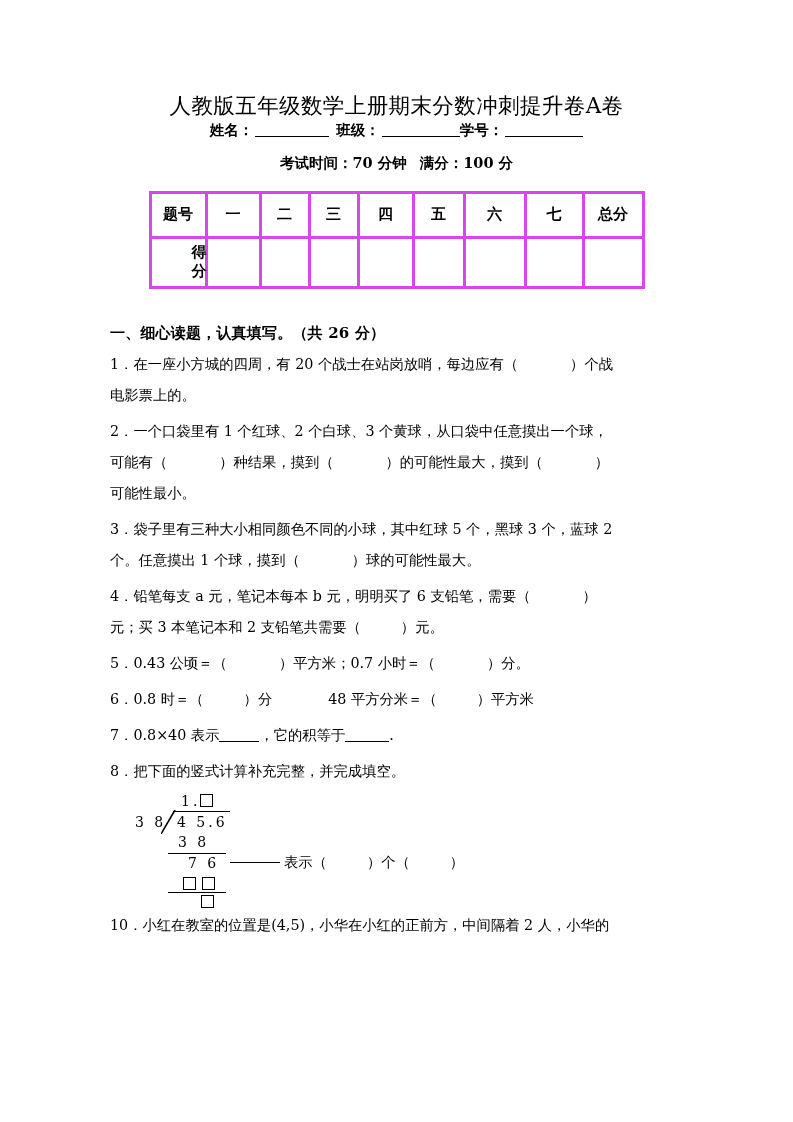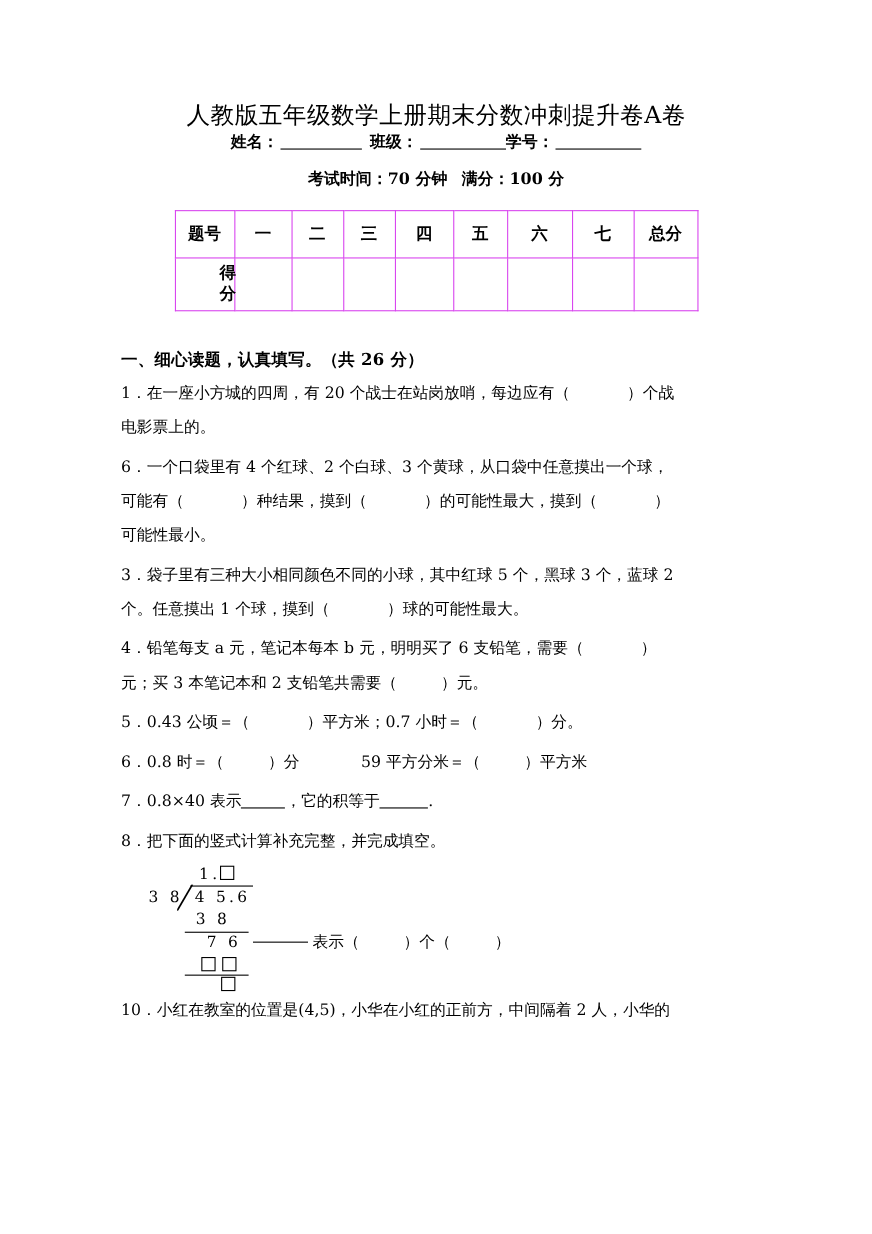--- a/index.html
+++ b/index.html
@@ -71,21 +71,21 @@
     margin-top: 17px;
     display: flex;
     justify-content: center;
   }
   table.score-table {
     border-collapse: collapse;
     width: 466px;
     table-layout: fixed;
   }
   table.score-table td {
-    border: 1px solid #d946ef;
+    border: 3px solid #d946ef;
     text-align: center;
     font-size: 15px;
     font-weight: bold;
     font-family: "DejaVu Serif", "Liberation Serif", serif;
     height: 42px;
     padding: 0;
   }
   table.score-table tr.row-scores td { height: 47px; padding-left: 40px; }
   table.score-table td.c0 { width: 53px; }
   table.score-table td.c1 { width: 51px; }
@@ -256,41 +256,41 @@
   </div>
 
   <div class="section-heading">一、细心读题，认真填写。（共 26 分）</div>
 
   <div class="q">
     <span>1．在一座小方城的四周，有 20 个战士在站岗放哨，每边应有（</span><span class="paren-blank"></span><span>）个战</span><br>
     <span>电影票上的。</span>
   </div>
 
   <div class="q">
-    <span>6．一个口袋里有 4 个红球、2 个白球、3 个黄球，从口袋中任意摸出一个球，</span><br>
+    <span>2．一个口袋里有 1 个红球、2 个白球、3 个黄球，从口袋中任意摸出一个球，</span><br>
     <span>可能有（</span><span class="paren-blank"></span><span>）种结果，摸到（</span><span class="paren-blank"></span><span>）的可能性最大，摸到（</span><span class="paren-blank"></span><span>）</span><br>
     <span>可能性最小。</span>
   </div>
 
   <div class="q">
     <span>3．袋子里有三种大小相同颜色不同的小球，其中红球 5 个，黑球 3 个，蓝球 2</span><br>
     <span>个。任意摸出 1 个球，摸到（</span><span class="paren-blank"></span><span>）球的可能性最大。</span>
   </div>
 
   <div class="q">
     <span>4．铅笔每支 a 元，笔记本每本 b 元，明明买了 6 支铅笔，需要（</span><span class="paren-blank"></span><span>）</span><br>
     <span>元；买 3 本笔记本和 2 支铅笔共需要（</span><span class="paren-blank sm"></span><span>）元。</span>
   </div>
 
   <div class="q">
     <span>5．0.43 公顷＝（</span><span class="paren-blank"></span><span>）平方米；0.7 小时＝（</span><span class="paren-blank"></span><span>）分。</span>
   </div>
 
   <div class="q">
-    <span>6．0.8 时＝（</span><span class="paren-blank sm"></span><span>）分</span><span class="sp-lg"></span><span>59 平方分米＝（</span><span class="paren-blank sm"></span><span>）平方米</span>
+    <span>6．0.8 时＝（</span><span class="paren-blank sm"></span><span>）分</span><span class="sp-lg"></span><span>48 平方分米＝（</span><span class="paren-blank sm"></span><span>）平方米</span>
   </div>
 
   <div class="q">
     <span>7．0.8×40 表示</span><span class="ul-blank"></span><span>，它的积等于</span><span class="ul-blank w2"></span><span>.</span>
   </div>
 
   <div class="q">
     <span>8．把下面的竖式计算补充完整，并完成填空。</span>
   </div>
 

